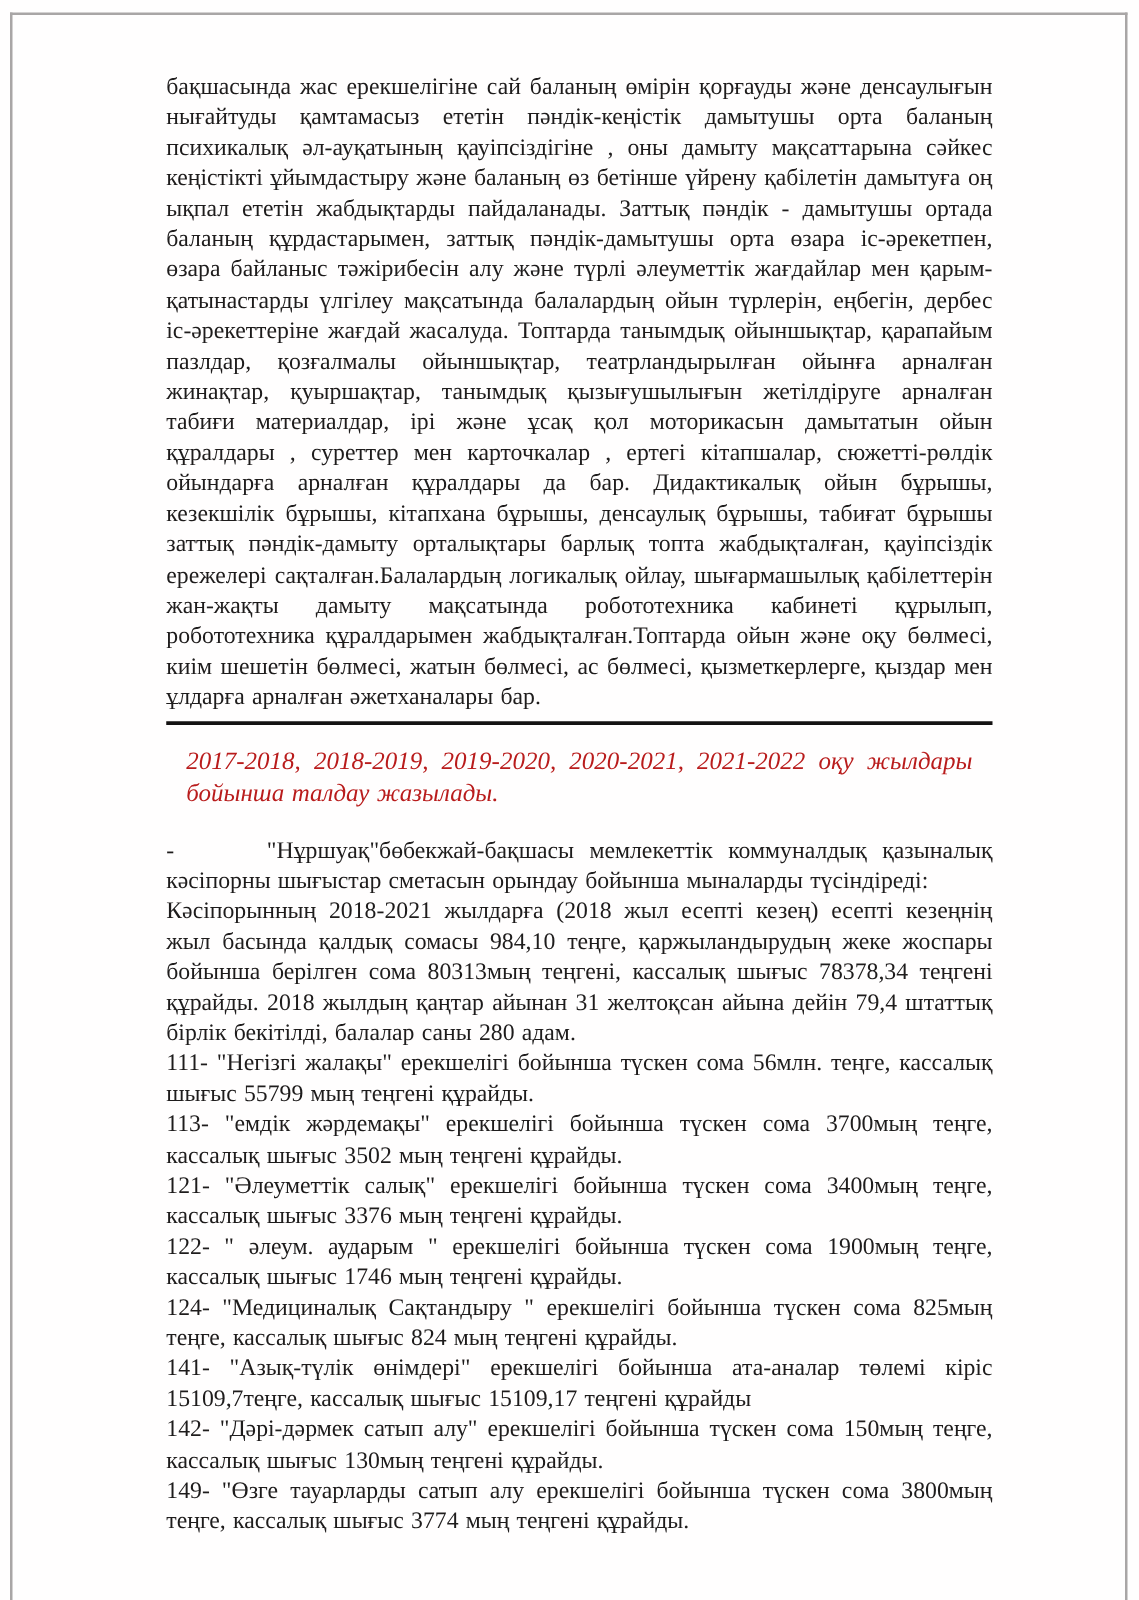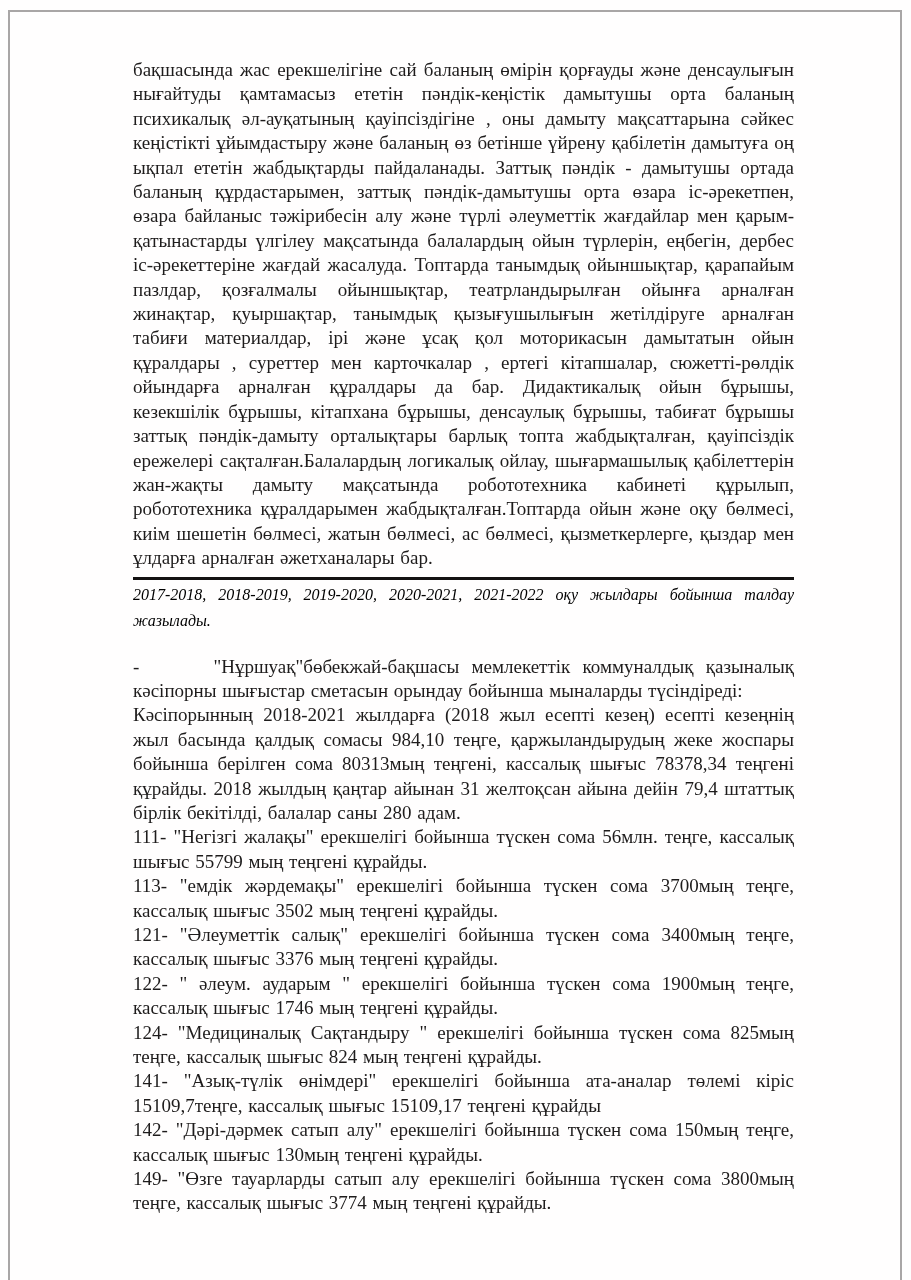--- a/index.html
+++ b/index.html
@@ -40,26 +40,26 @@
     margin: 0;
     word-spacing: 1px;
   }
   .section-divider {
     border: none;
     border-top: 3px solid #141212;
     margin: 6px 0 2px 0;
     width: 100%;
   }
   .analysis-note {
-    font-size: 16px;
+    font-size: 20px;
     line-height: 26px;
     font-style: italic;
-    color: #000000;
+    color: #b91c1c;
     text-align: justify;
-    margin: 0;
+    margin: 16px;
     word-spacing: 1px;
   }
   .explanation {
     margin-top: 21px;
   }
   .explanation p {
     margin: 0;
   }
 </style>
 </head>

